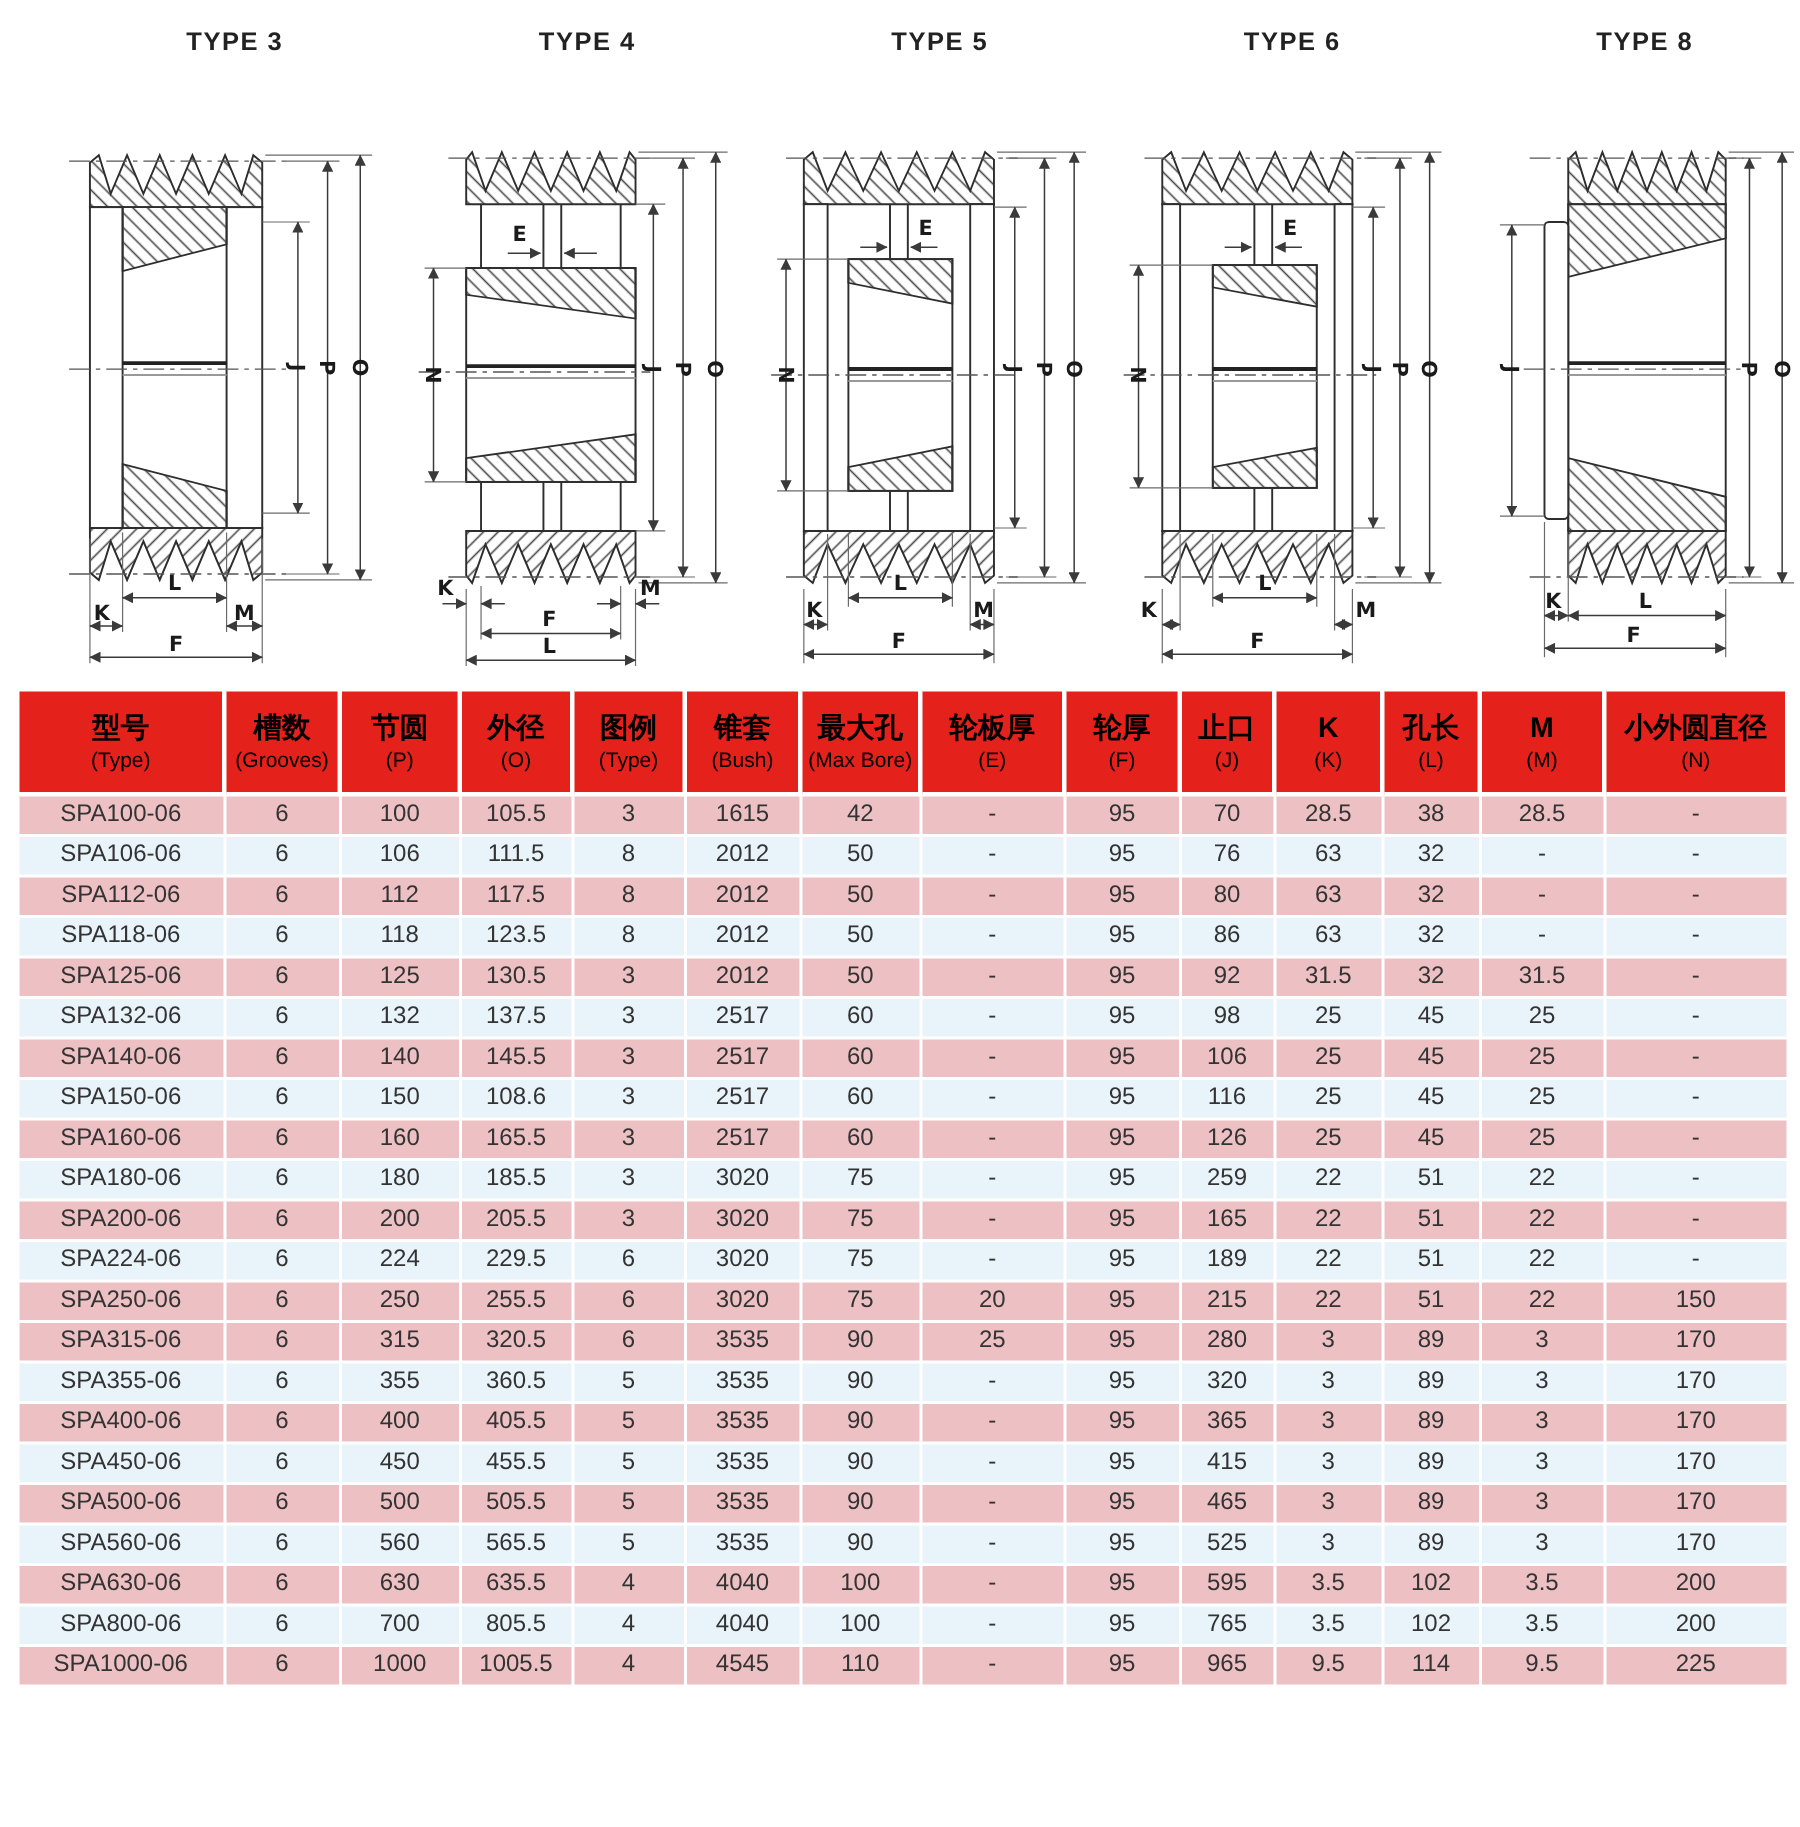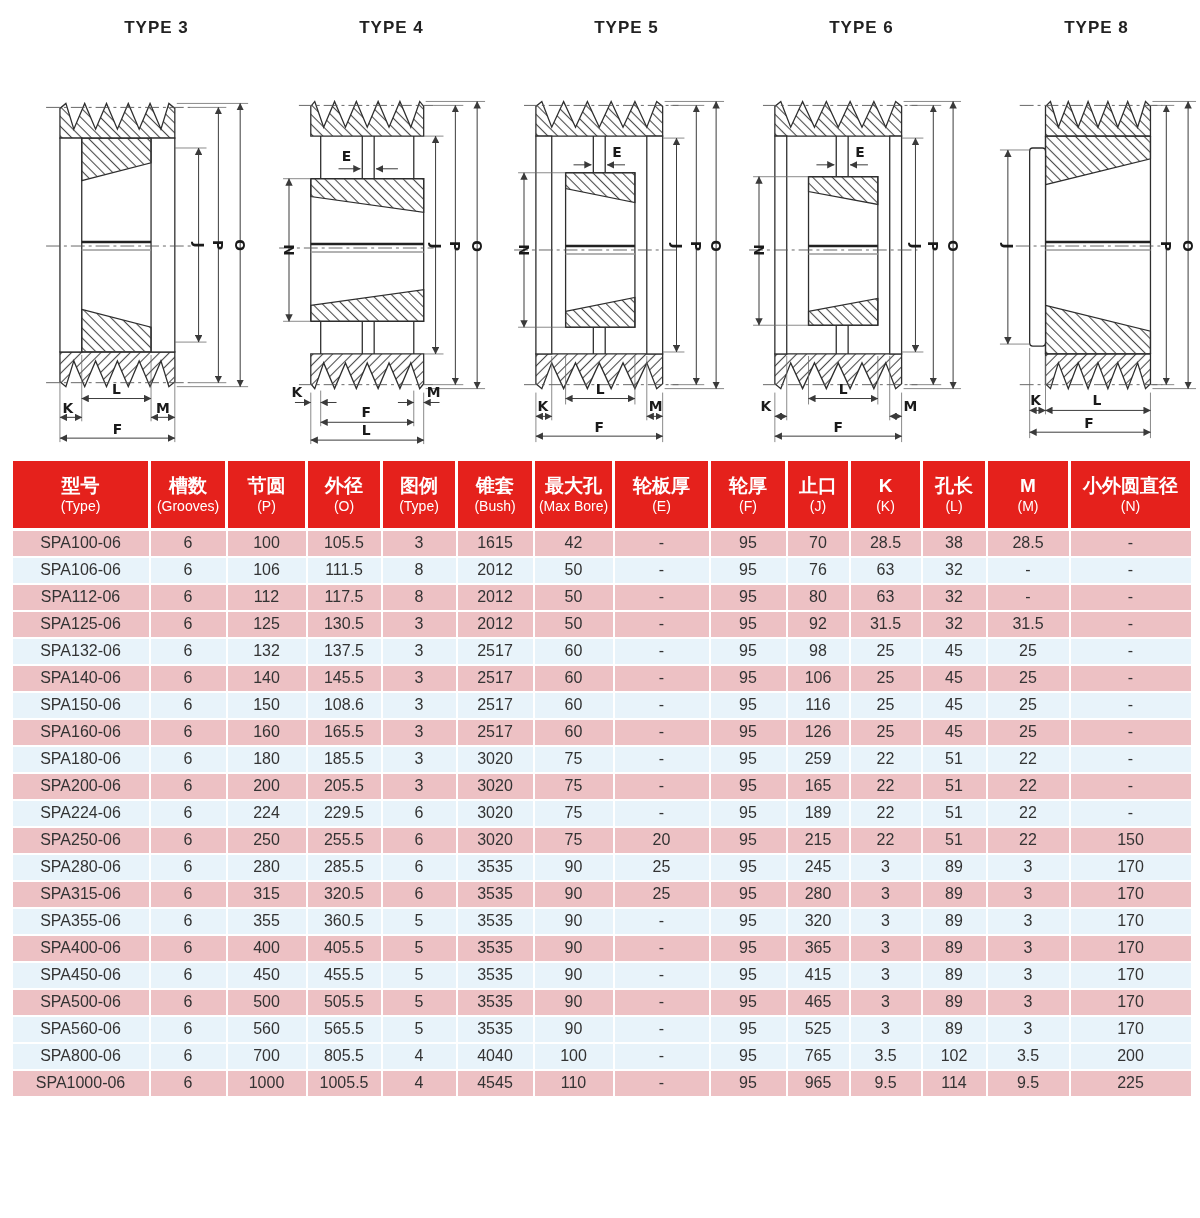--- a/index.html
+++ b/index.html
@@ -25,21 +25,21 @@
   .kw2    { stroke:#999;    stroke-width:1.4; }
   .cl     { stroke:#555; stroke-width:0.9; fill:none; stroke-dasharray:14 4 3 4; }
   .dim    { stroke:#3a3a3a; stroke-width:1; fill:none; }
   .ext    { stroke:#6a6a6a; stroke-width:0.8; fill:none; }
   .lbl    { font-family:"DejaVu Sans", sans-serif; font-size:14px; font-weight:bold; fill:#1a1a1a; text-anchor:middle; }
   
   .spec-table-wrap { margin:6px 10px 0 10px; }
   table.spec { width:1180px; border-collapse:collapse; table-layout:fixed;
                font-family:"Liberation Sans", sans-serif; }
   table.spec th {
-    background:#e5211c; color:#ffffff; border:3px solid #ffffff;
+    background:#e5211c; color:#000000; border:3px solid #ffffff;
     height:70px; vertical-align:middle; text-align:center; padding:0;
   }
   table.spec th .zh { display:block; font-size:19px; font-weight:bold; line-height:24px; }
   table.spec th .en { display:block; font-size:14px; font-weight:normal; line-height:17px;text-align:center; }
   table.spec td {
     border:2px solid #ffffff; height:27px; padding:0;
     text-align:center; vertical-align:middle;
     font-size:16px; color:#333333; line-height:1;
   }
   table.spec tr.odd  td { background:#edc1c4; }
@@ -458,20 +458,36 @@
             <td>2012</td>
             <td>50</td>
             <td>-</td>
             <td>95</td>
             <td>80</td>
             <td>63</td>
             <td>32</td>
             <td>-</td>
             <td>-</td>
           </tr>
+          <tr class="even">
+            <td>SPA118-06</td>
+            <td>6</td>
+            <td>118</td>
+            <td>123.5</td>
+            <td>8</td>
+            <td>2012</td>
+            <td>50</td>
+            <td>-</td>
+            <td>95</td>
+            <td>86</td>
+            <td>63</td>
+            <td>32</td>
+            <td>-</td>
+            <td>-</td>
+          </tr>
           <tr class="odd">
             <td>SPA125-06</td>
             <td>6</td>
             <td>125</td>
             <td>130.5</td>
             <td>3</td>
             <td>2012</td>
             <td>50</td>
             <td>-</td>
             <td>95</td>
@@ -602,36 +618,20 @@
             <td>3020</td>
             <td>75</td>
             <td>20</td>
             <td>95</td>
             <td>215</td>
             <td>22</td>
             <td>51</td>
             <td>22</td>
             <td>150</td>
           </tr>
-          <tr class="even">
-            <td>SPA280-06</td>
-            <td>6</td>
-            <td>280</td>
-            <td>285.5</td>
-            <td>6</td>
-            <td>3535</td>
-            <td>90</td>
-            <td>25</td>
-            <td>95</td>
-            <td>245</td>
-            <td>3</td>
-            <td>89</td>
-            <td>3</td>
-            <td>170</td>
-          </tr>
           <tr class="odd">
             <td>SPA315-06</td>
             <td>6</td>
             <td>315</td>
             <td>320.5</td>
             <td>6</td>
             <td>3535</td>
             <td>90</td>
             <td>25</td>
             <td>95</td>
@@ -714,20 +714,36 @@
             <td>3535</td>
             <td>90</td>
             <td>-</td>
             <td>95</td>
             <td>525</td>
             <td>3</td>
             <td>89</td>
             <td>3</td>
             <td>170</td>
           </tr>
+          <tr class="odd">
+            <td>SPA630-06</td>
+            <td>6</td>
+            <td>630</td>
+            <td>635.5</td>
+            <td>4</td>
+            <td>4040</td>
+            <td>100</td>
+            <td>-</td>
+            <td>95</td>
+            <td>595</td>
+            <td>3.5</td>
+            <td>102</td>
+            <td>3.5</td>
+            <td>200</td>
+          </tr>
           <tr class="even">
             <td>SPA800-06</td>
             <td>6</td>
             <td>700</td>
             <td>805.5</td>
             <td>4</td>
             <td>4040</td>
             <td>100</td>
             <td>-</td>
             <td>95</td>

